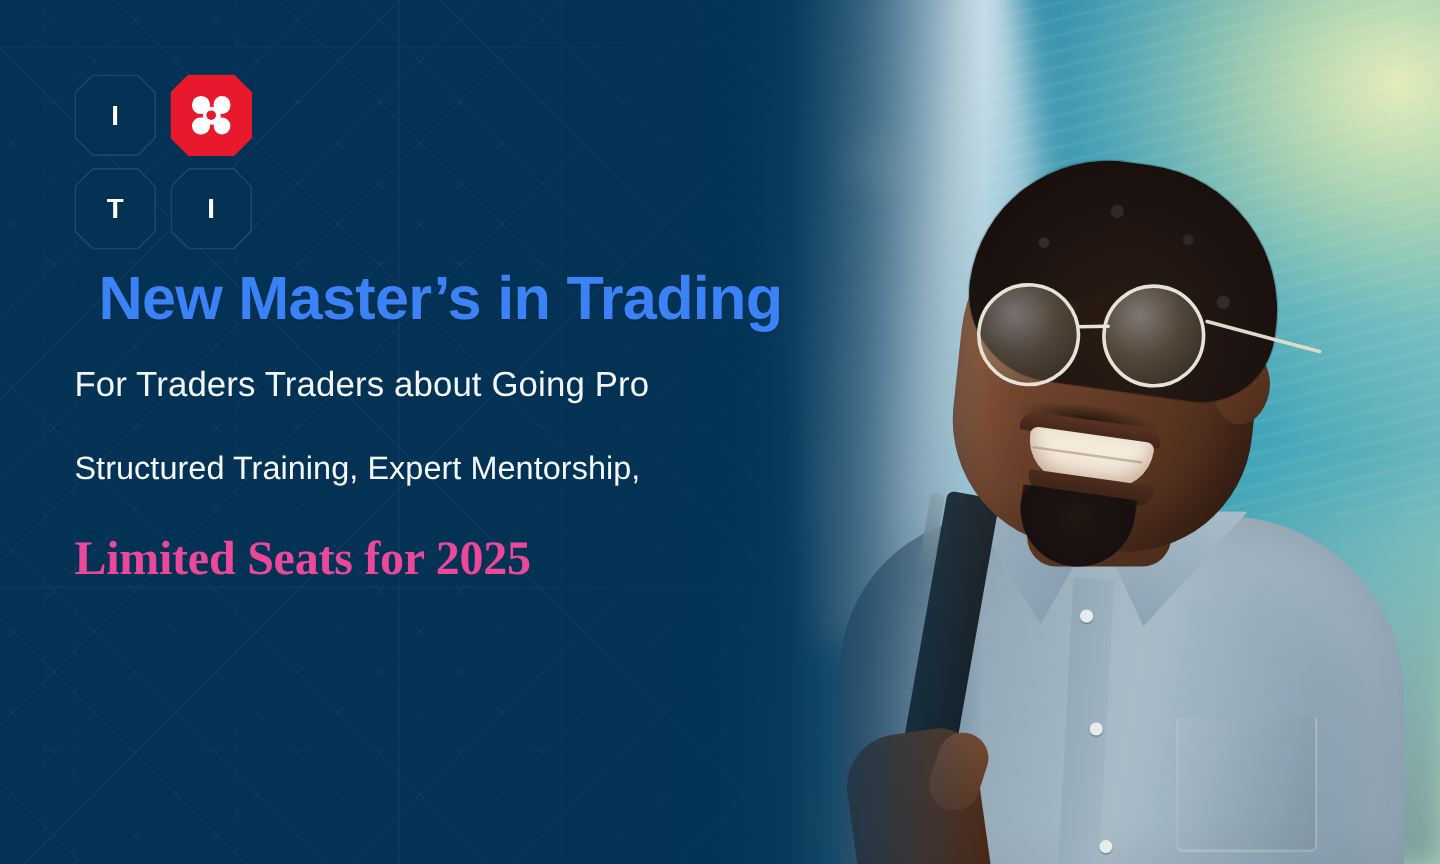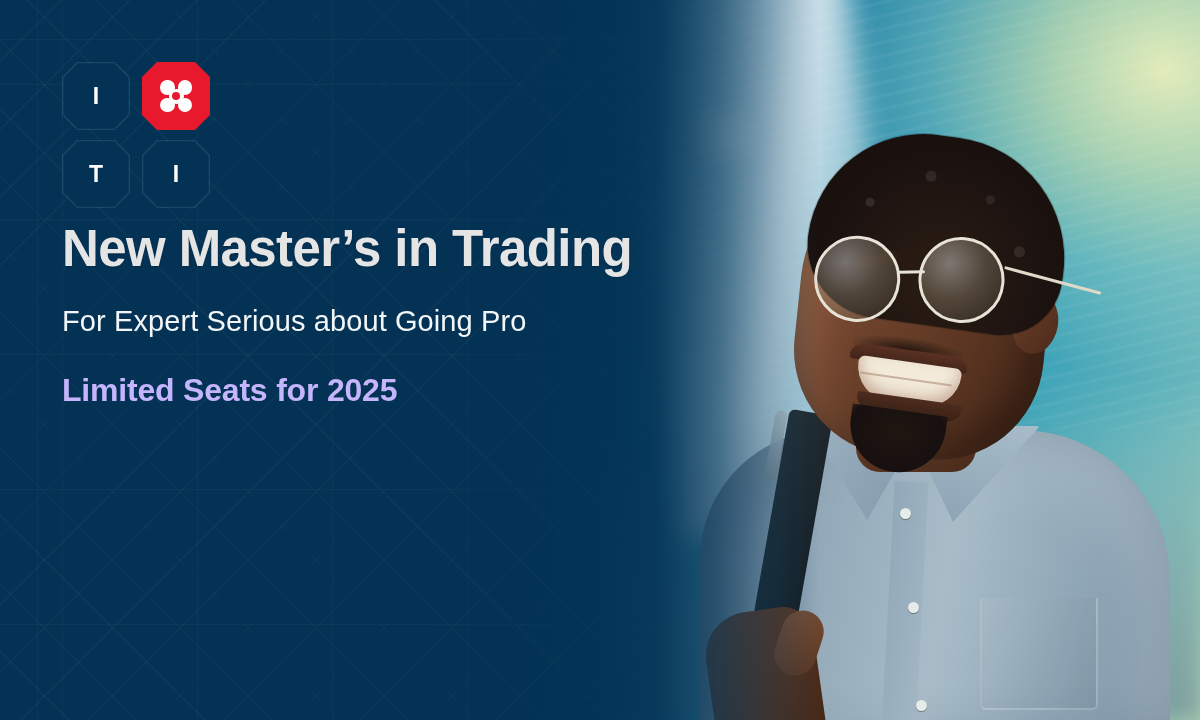--- a/index.html
+++ b/index.html
@@ -261,43 +261,44 @@
   .clover .core { position:absolute; left:9.5px; top:9.5px; width:15px; height:15px; border-radius:50%; background:#fff; }
   .clover .core::after {
     content:""; position:absolute; left:3.5px; top:3.5px; width:8px; height:8px;
     border-radius:50%; background:#E8192C;
   }
 
   
   .copy { position:absolute; left:62px; top:222px; width:700px; }
 
   .headline {
-    font-size:51px; font-weight:700; color:#e5e5e5;
+    font-size:51px; font-weight:700; color:#3b82f6;
     letter-spacing:-0.6px; line-height:1.06;
     font-family:"Liberation Sans", sans-serif;
     text-shadow:0 1px 2px rgba(0,0,0,0.18);
+    margin-left:20px;
   }
   .subhead {
     margin-top:28px;
     font-size:29px; font-weight:400; color:#f2f6f8;
     letter-spacing:0.1px; line-height:1.2;
     font-family:"Liberation Sans", sans-serif;
   }
   .body-copy {
     margin-top:32px;
     font-size:27px; font-weight:400; color:#f4f8fa;
     line-height:1.42; letter-spacing:0.05px;
     font-family:"Liberation Sans", sans-serif;
   }
   .body-copy .bline { display:block; }
   .cta {
     margin-top:34px;
-    font-size:32px; font-weight:700; color:#c4b5fd;
+    font-size:40px; font-weight:700; color:#ec4899;
     letter-spacing:-0.2px; line-height:1.1;
-    font-family:Liberation Sans, sans-serif;
+    font-family:Liberation Serif, serif;
   }
 </style>
 </head>
 <body>
 
 <div class="banner">
 
   <div class="photo-layer">
     <div class="photo-slats"></div>
     <div class="photo-pillar"></div>
@@ -359,19 +360,20 @@
     <div class="tile outline t-t">
       <span class="glyph">T</span>
     </div>
     <div class="tile outline t-i2">
       <span class="glyph">I</span>
     </div>
   </div>
 
   <div class="copy">
     <h1 class="headline">New Master’s in Trading</h1>
-    <p class="subhead">For Expert Serious about Going Pro</p>
+    <p class="subhead">For Traders Traders about Going Pro</p>
     <p class="body-copy">
+      <span class="bline">Structured Training, Expert Mentorship,</span>
     </p>
     <p class="cta">Limited Seats for 2025</p>
   </div>
 
 </div>
 
 </body></html>

